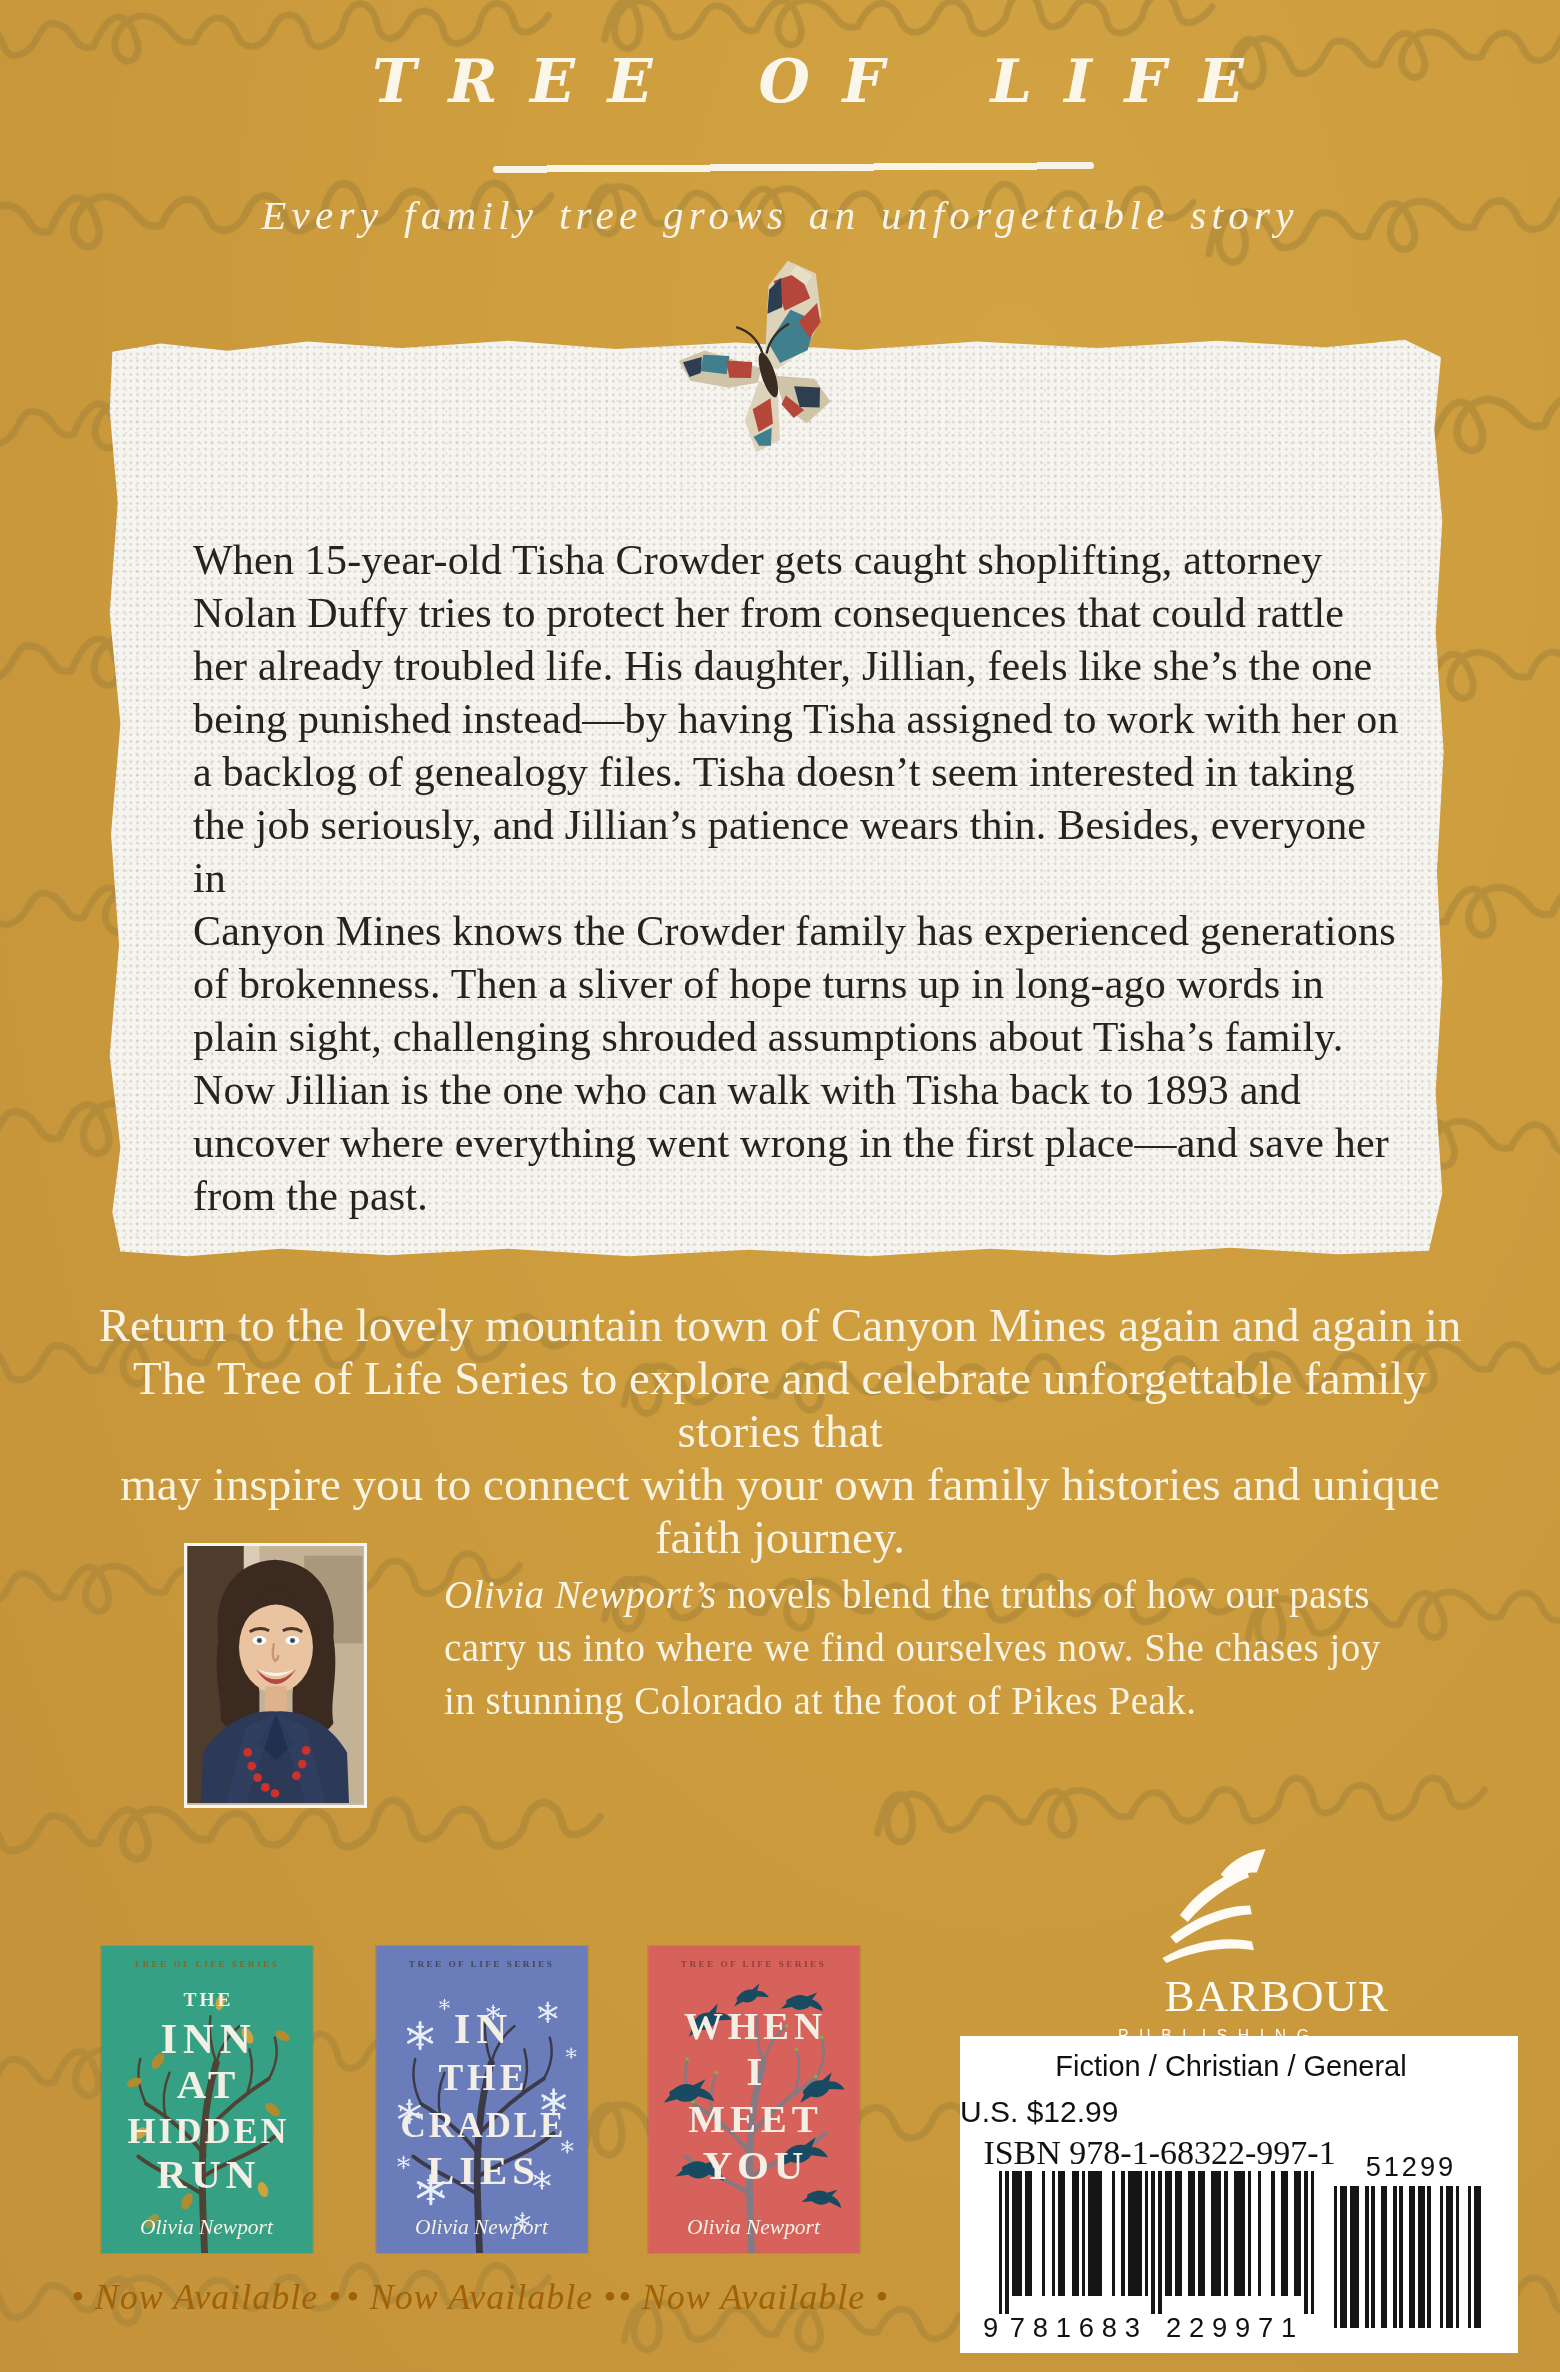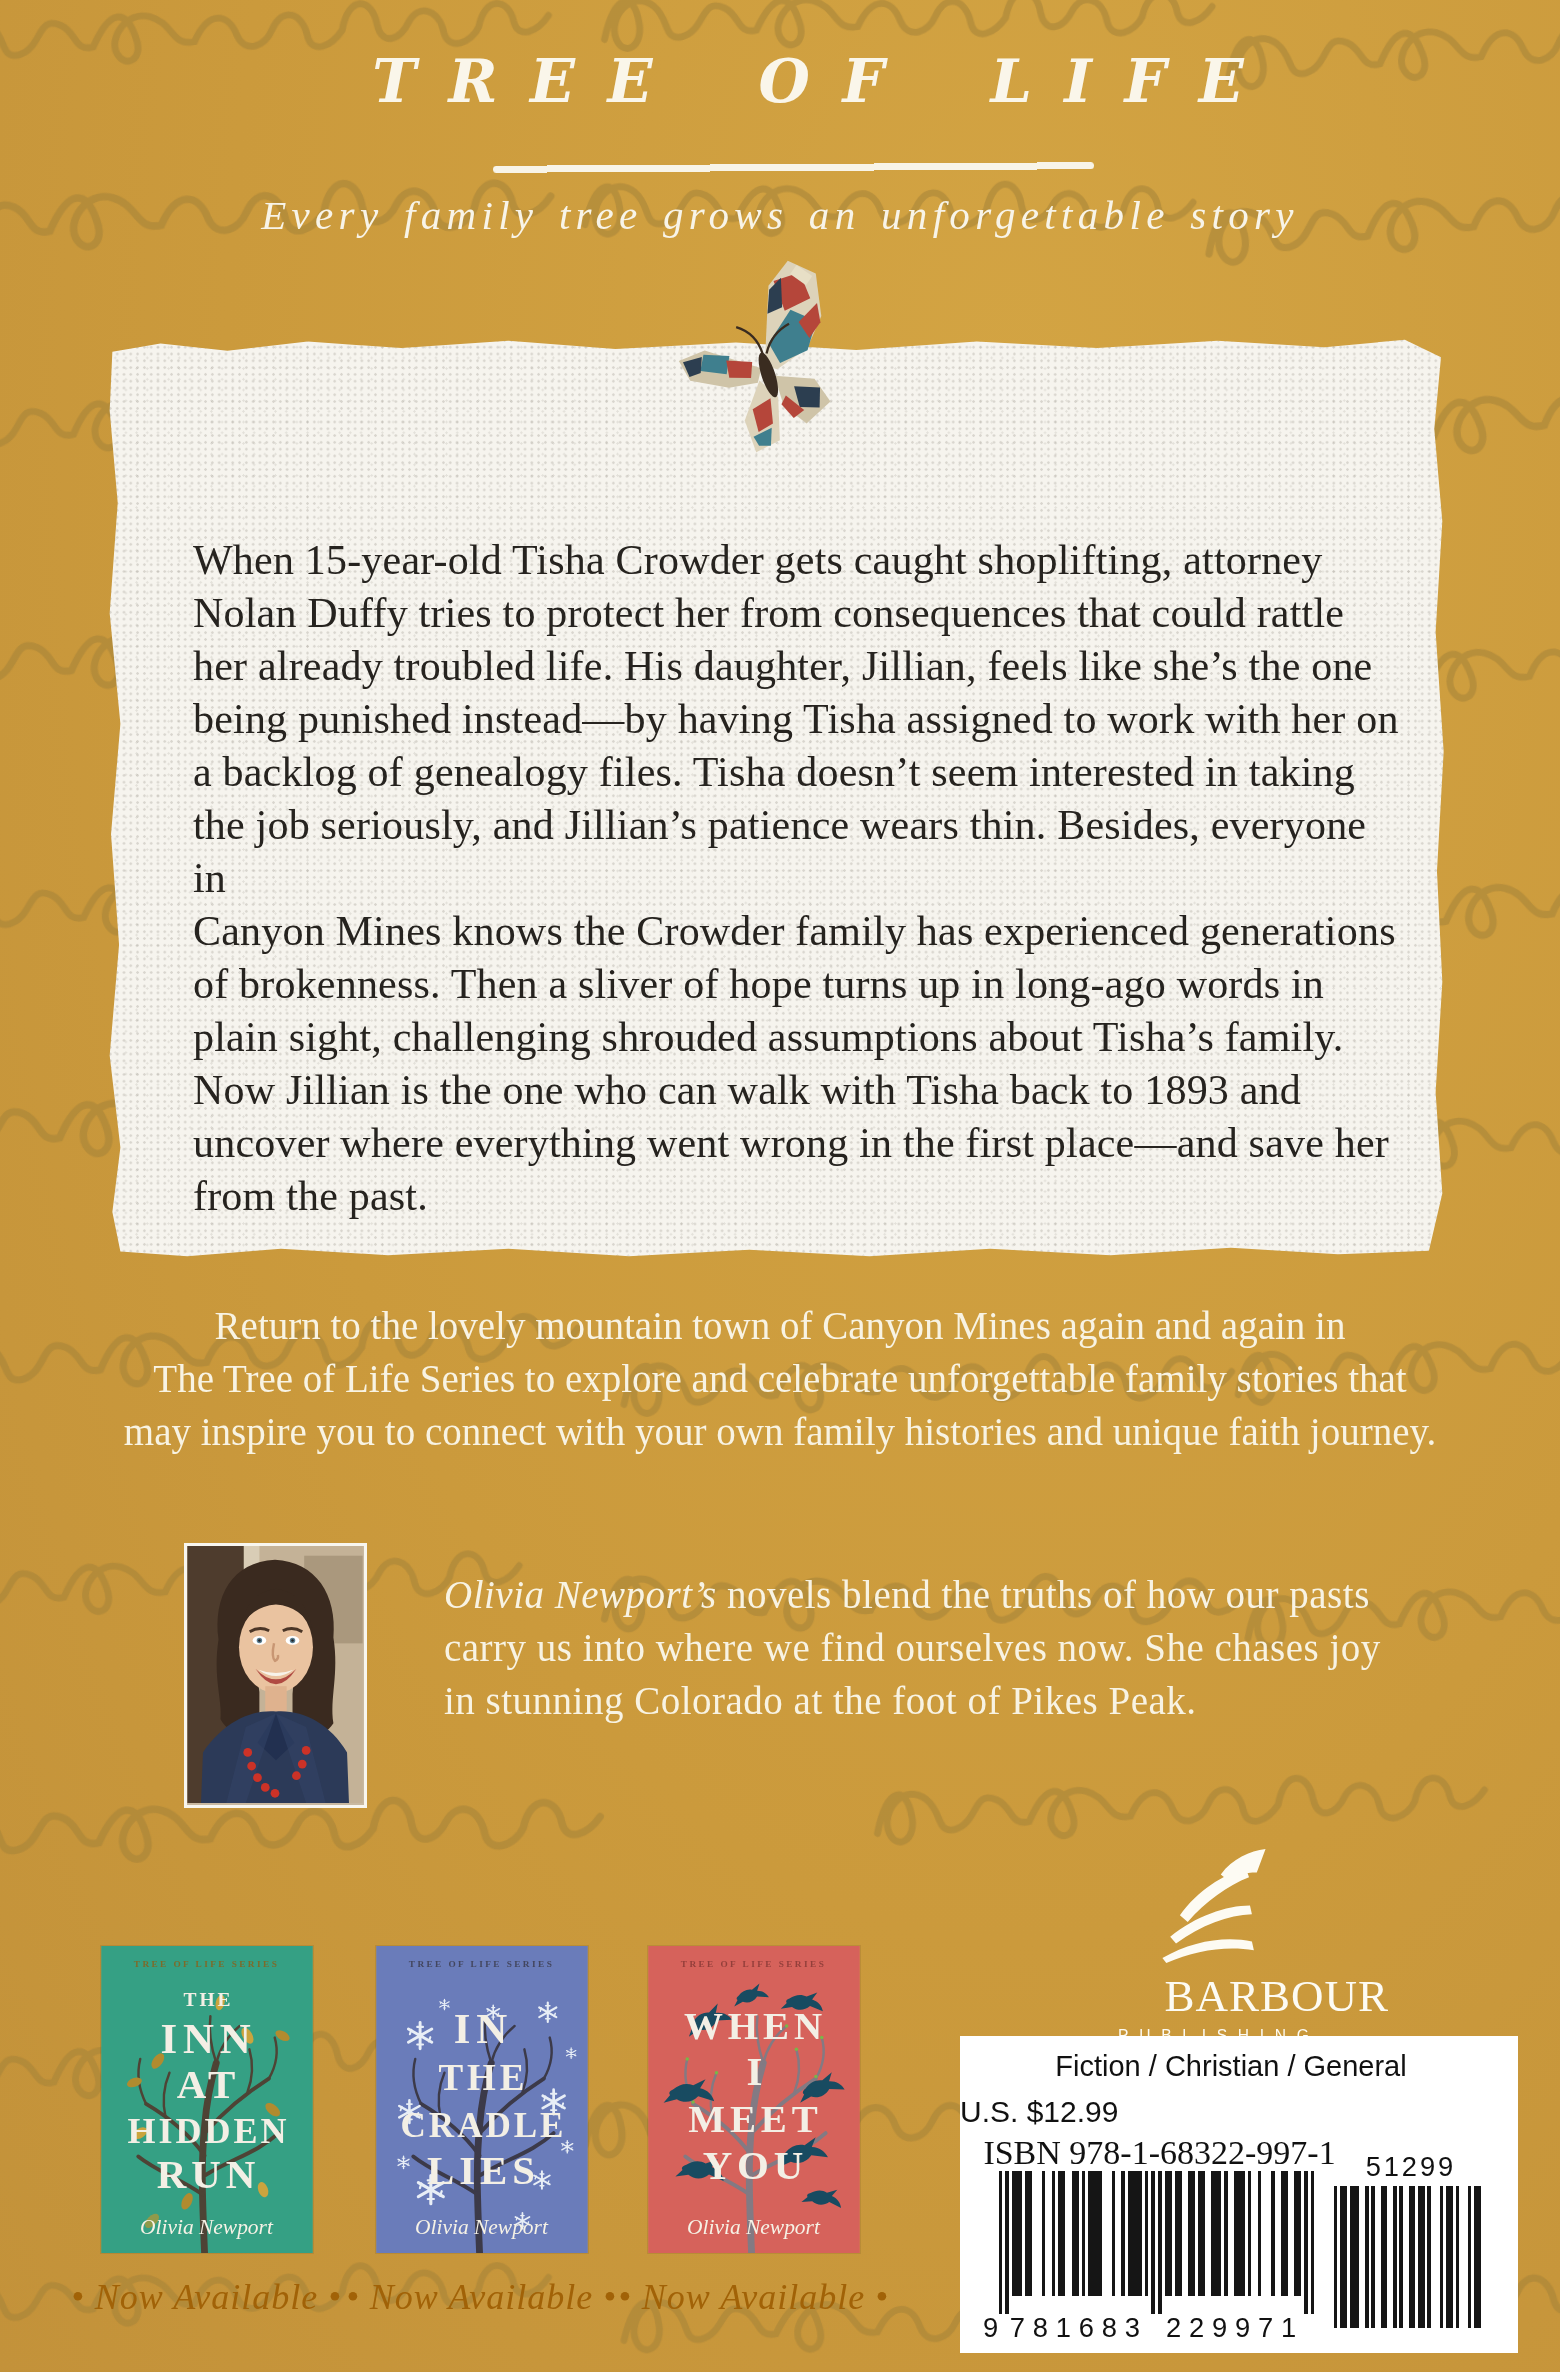--- a/index.html
+++ b/index.html
@@ -20,21 +20,21 @@
   
   .synopsis-box{left:107px;top:337px;width:1338px;height:921px;background:#f6f4ee;
     background-image:radial-gradient(rgba(70,62,48,.17) 1px, transparent 1.5px),
                      radial-gradient(rgba(70,62,48,.10) 1px, transparent 1.3px);
     background-size:6.8px 6.8px, 10.7px 10.7px;background-position:0 0,2.9px 4.9px;
     clip-path:polygon(0.4% 1.6%,4% 0.7%,9% 1.5%,15% 0.5%,22% 1.2%,30% 0.4%,38% 1.3%,47% 0.6%,56% 1.4%,65% 0.5%,74% 1.2%,83% 0.4%,91% 1.1%,97% 0.3%,99.7% 2.2%,99.2% 10%,99.8% 20%,99.3% 32%,99.9% 45%,99.4% 58%,99.8% 70%,99.3% 82%,99.8% 93%,98.8% 99.2%,92% 99.6%,84% 98.9%,75% 99.7%,66% 99%,57% 99.8%,48% 99.1%,39% 99.8%,30% 99%,21% 99.7%,13% 99%,6% 99.8%,1% 99.3%,0.4% 95%,1% 88%,0.2% 78%,0.9% 66%,0.3% 54%,1% 42%,0.2% 30%,0.8% 18%,0.2% 8%);}
   .synopsis-text{left:86px;top:177px;width:1214px;font-size:42px;line-height:53px;
     color:#26231f;white-space:pre-line;letter-spacing:0.2px;margin-top:20px;}
   #butterfly{left:653px;top:244px;}
   
-  .series-blurb{left:73px;top:1299px;width:1414px;text-align:center;font-size:39px;
+  .series-blurb{left:73px;top:1299px;width:1414px;text-align:center;font-size:47px;
     line-height:53px;color:#f8f3e3;white-space:pre-line;}
   
   .author-photo{left:184px;top:1543px;width:183px;height:265px;border:3.9px solid #f8f6ef;
     box-sizing:border-box;background:#c9b9a1;}
   .author-bio{left:444px;top:1568px;width:995px;font-size:39px;line-height:53px;
     color:#f8f3e3;white-space:pre-line;letter-spacing:0.5px;}
   .author-bio .it{font-style:italic;}
   
   .cover{top:1946px;width:212px;height:307px;box-shadow:0 0 0 1px rgba(0,0,0,.08);}
   .avail{top:2276px;width:293px;text-align:center;font-style:italic;font-size:36px;

